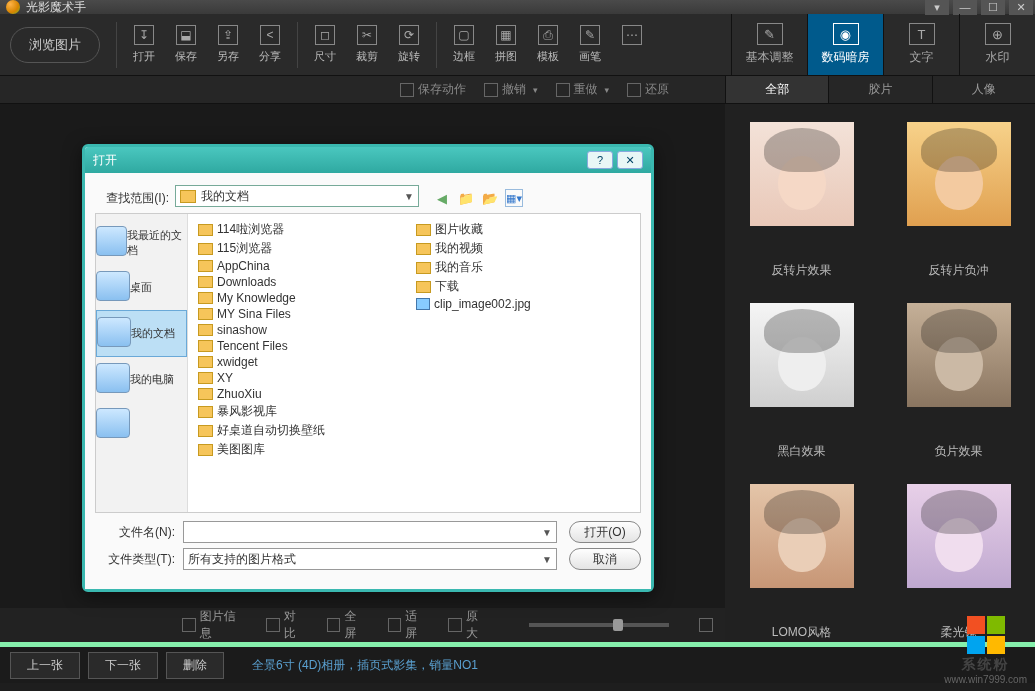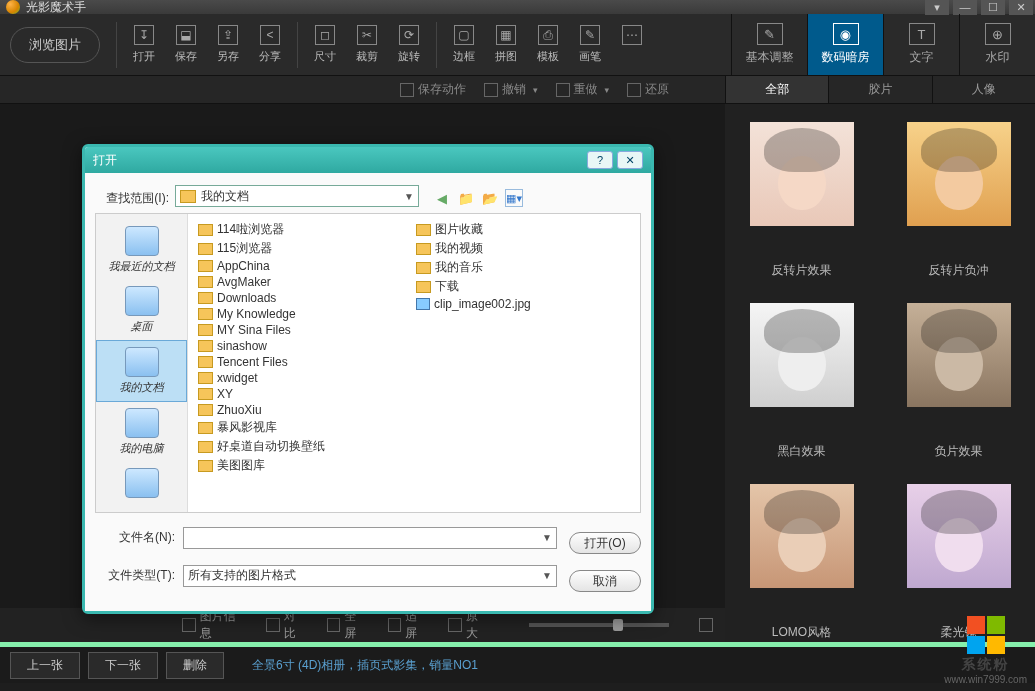--- a/index.html
+++ b/index.html
@@ -69,34 +69,34 @@
   .dlg-body { background:#fafafa; padding:8px 10px 14px; }
   .dlg-row { display:flex; align-items:flex-end; margin:4px 0; }
   .dlg-label { width:80px; text-align:right; padding-right:6px; }
   .dlg-select { flex:0 0 244px; height:22px; border:1px solid #7a9; display:flex; align-items:center; padding:0 4px; background:#fff; cursor:pointer; }
   .dlg-select .folder-icon { width:16px; height:13px; background:#f6c55a; border:1px solid #c79a20; margin-right:5px; }
   .dlg-select .dd { margin-left:auto; font-size:10px; color:#555; }
   .dlg-nav-icons { display:flex; gap:6px; margin-left:14px; }
   .dlg-nav-icons span { width:18px; height:18px; display:flex; align-items:center; justify-content:center; font-size:13px; cursor:pointer; }
   .dlg-content { display:flex; background:#fff; border:1px solid #ccc; height:300px; margin-top:6px; }
   .dlg-sidebar { width:92px; background:#f2f2f2; border-right:1px solid #ddd; display:flex; flex-direction:column; align-items:center; padding-top:6px; }
-  .sb-entry { width:100%; display:flex; flex-direction:column; align-items:center; padding:6px 0; font-size:11px; color:#333; cursor:pointer;font-style:italic; }
+  .sb-entry { width:100%; display:flex; flex-direction:row; align-items:center; padding:6px 0; font-size:11px; color:#333; cursor:pointer; }
   .sb-entry.active { background:#bcdff5; border:1px solid #6aa9d8; }
   .sb-eicon { width:34px; height:30px; background:linear-gradient(#cde8ff,#8ac0f0); border:1px solid #79b; border-radius:4px; margin-bottom:3px; }
   .dlg-files { flex:1; padding:6px 8px; overflow:auto; display:flex; flex-direction:row; }
   .file-col { flex:1; }
   .file-item { display:flex; align-items:center; gap:4px; padding:1px 2px; cursor:pointer; }
   .fi-folder { width:15px; height:12px; background:#f6c55a; border:1px solid #c79a20; }
   .fi-img { width:14px; height:12px; background:#8cf; border:1px solid #47a; }
   .dlg-bottom { margin-top:8px; }
   .dlg-brow { display:flex; align-items:center; margin:5px 0; }
   .dlg-blabel { width:88px; text-align:right; padding-right:8px; }
   .dlg-binput { flex:1; height:22px; border:1px solid #999; background:#fff; padding:0 4px; display:flex; align-items:center; cursor:text; }
   .dlg-binput .dd { margin-left:auto; font-size:10px; color:#555; }
-  .dlg-bbtn { width:72px; height:22px; margin-left:12px; background:linear-gradient(#fefefe,#e4e4e4); border:1px solid #888; border-radius:11px; cursor:pointer; display:flex; align-items:center; justify-content:center;margin-top:11px; }
+  .dlg-bbtn { width:72px; height:22px; margin-left:12px; background:linear-gradient(#fefefe,#e4e4e4); border:1px solid #888; border-radius:11px; cursor:pointer; display:flex; align-items:center; justify-content:center; }
 
   .watermark { position:absolute; right:8px; bottom:6px; display:flex; flex-direction:column; align-items:center; font-size:14px; color:#333; background:rgba(255,255,255,0.0); }
   .wm-grid { display:grid; grid-template-columns:18px 18px; grid-template-rows:18px 18px; gap:2px; margin-bottom:2px; }
   .wm-cell { width:18px; height:18px; }
   .wm-text { font-weight:bold; letter-spacing:2px; color:#444; font-family: Liberation Mono, monospace; }
 </style>
 </head>
 <body>
 
 <div class="titlebar">
@@ -365,24 +365,20 @@
             <div class="file-item">
               <span class="fi-folder"></span>
               <span>115浏览器</span>
             </div>
             <div class="file-item">
               <span class="fi-folder"></span>
               <span>AppChina</span>
             </div>
             <div class="file-item">
               <span class="fi-folder"></span>
-              <span>AvgMaker</span>
-            </div>
-            <div class="file-item">
-              <span class="fi-folder"></span>
               <span>Downloads</span>
             </div>
             <div class="file-item">
               <span class="fi-folder"></span>
               <span>My Knowledge</span>
             </div>
             <div class="file-item">
               <span class="fi-folder"></span>
               <span>MY Sina Files</span>
             </div>

